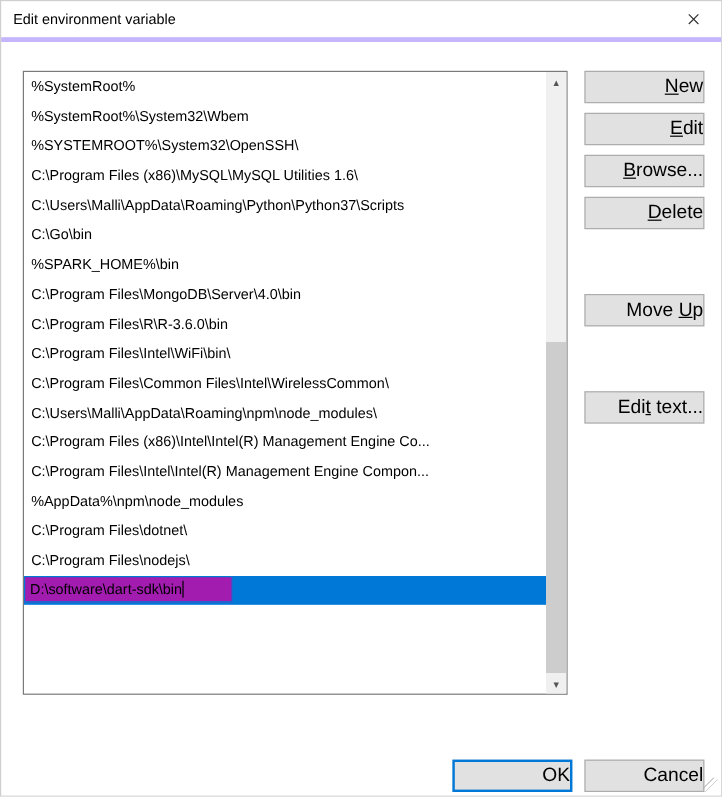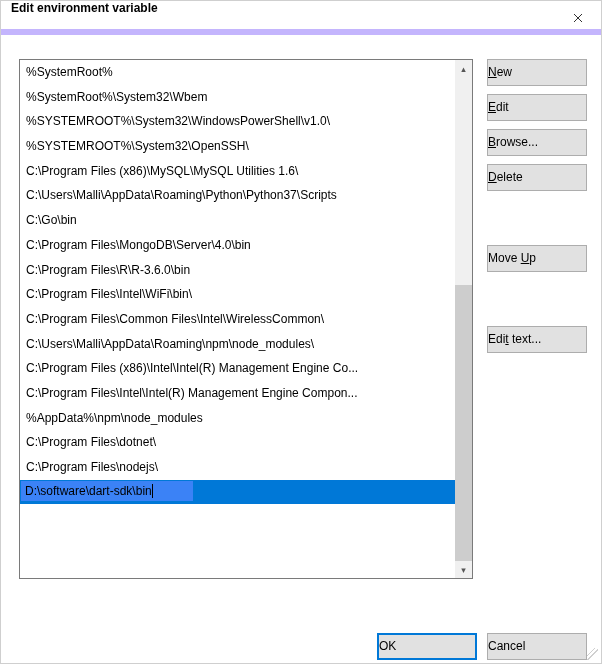--- a/index.html
+++ b/index.html
@@ -17,23 +17,23 @@
     width: 602px;
     height: 664px;
     border: 1px solid #cfcfcf;
     background: #fff;
     display: flex;
     flex-direction: column;
   }
   .titlebar {
     height: 34px;
     display: flex;
+    align-items: center;
     padding-left: 10px;
-    border-bottom: 6px solid #c4b5fd;
-    font-weight: bold;
+    border-bottom: 4px solid #c4b5fd;
   }
   .titlebar .title {
     flex: 1;
     font-size: 12px;
   }
   .titlebar .close {
     width: 46px;
     height: 34px;
     display: flex;
     align-items: center;
@@ -79,21 +79,21 @@
   .row.editing {
     background: #0078d7;
     padding: 0;
     position: relative;
   }
   .row.editing .editbox {
     position: absolute;
     top: 0;
     left: 0;
     height: 22px;
-    background: #3b82f6;
+    background: #a21caf;
     border: 1px solid #0078d7;
     padding: 0 4px;
     font-family: inherit;
     font-size: 12px;
     line-height: 20px;
     white-space: nowrap;
   }
   .caret {
     display:inline-block;
     width:1px;
@@ -142,23 +142,23 @@
   .sidebtns {
     width: 100px;
     display: flex;
     flex-direction: column;
   }
   .btn {
     height: 27px;
     border: 1px solid #adadad;
     background: #e1e1e1;
     font-family: inherit;
-    font-size: 12px;
+    font-size: 16px;
     color: #000;
-    text-align: left;
+    text-align: right;
     line-height: 25px;
     margin-bottom: 8px;
     padding: 0;
   }
   .gap-big { height:46px; }
   .underline-char { text-decoration: underline; }
   .footer {
     display: flex;
     justify-content: flex-end;
     gap: 10px;
@@ -187,25 +187,25 @@
           <path d="M1 1 L9 9 M9 1 L1 9" stroke="currentColor" stroke-width="1"></path>
         </svg>
     </div>
   </div>
   <div class="content">
     <div class="main-row">
       <div class="listwrap">
         <div class="listbox" id="listbox">
             <div class="row">%SystemRoot%</div>
             <div class="row">%SystemRoot%\System32\Wbem</div>
-            <div class="row">%SYSTEMROOT%\System32\WindowsPowerShell\v1.0\</div>
             <div class="row">%SYSTEMROOT%\System32\OpenSSH\</div>
             <div class="row">C:\Program Files (x86)\MySQL\MySQL Utilities 1.6\</div>
             <div class="row">C:\Users\Malli\AppData\Roaming\Python\Python37\Scripts</div>
             <div class="row">C:\Go\bin</div>
+            <div class="row">%SPARK_HOME%\bin</div>
             <div class="row">C:\Program Files\MongoDB\Server\4.0\bin</div>
             <div class="row">C:\Program Files\R\R-3.6.0\bin</div>
             <div class="row">C:\Program Files\Intel\WiFi\bin\</div>
             <div class="row">C:\Program Files\Common Files\Intel\WirelessCommon\</div>
             <div class="row">C:\Users\Malli\AppData\Roaming\npm\node_modules\</div>
             <div class="row">C:\Program Files (x86)\Intel\Intel(R) Management Engine Co...</div>
             <div class="row">C:\Program Files\Intel\Intel(R) Management Engine Compon...</div>
             <div class="row">%AppData%\npm\node_modules</div>
             <div class="row">C:\Program Files\dotnet\</div>
             <div class="row">C:\Program Files\nodejs\</div>

